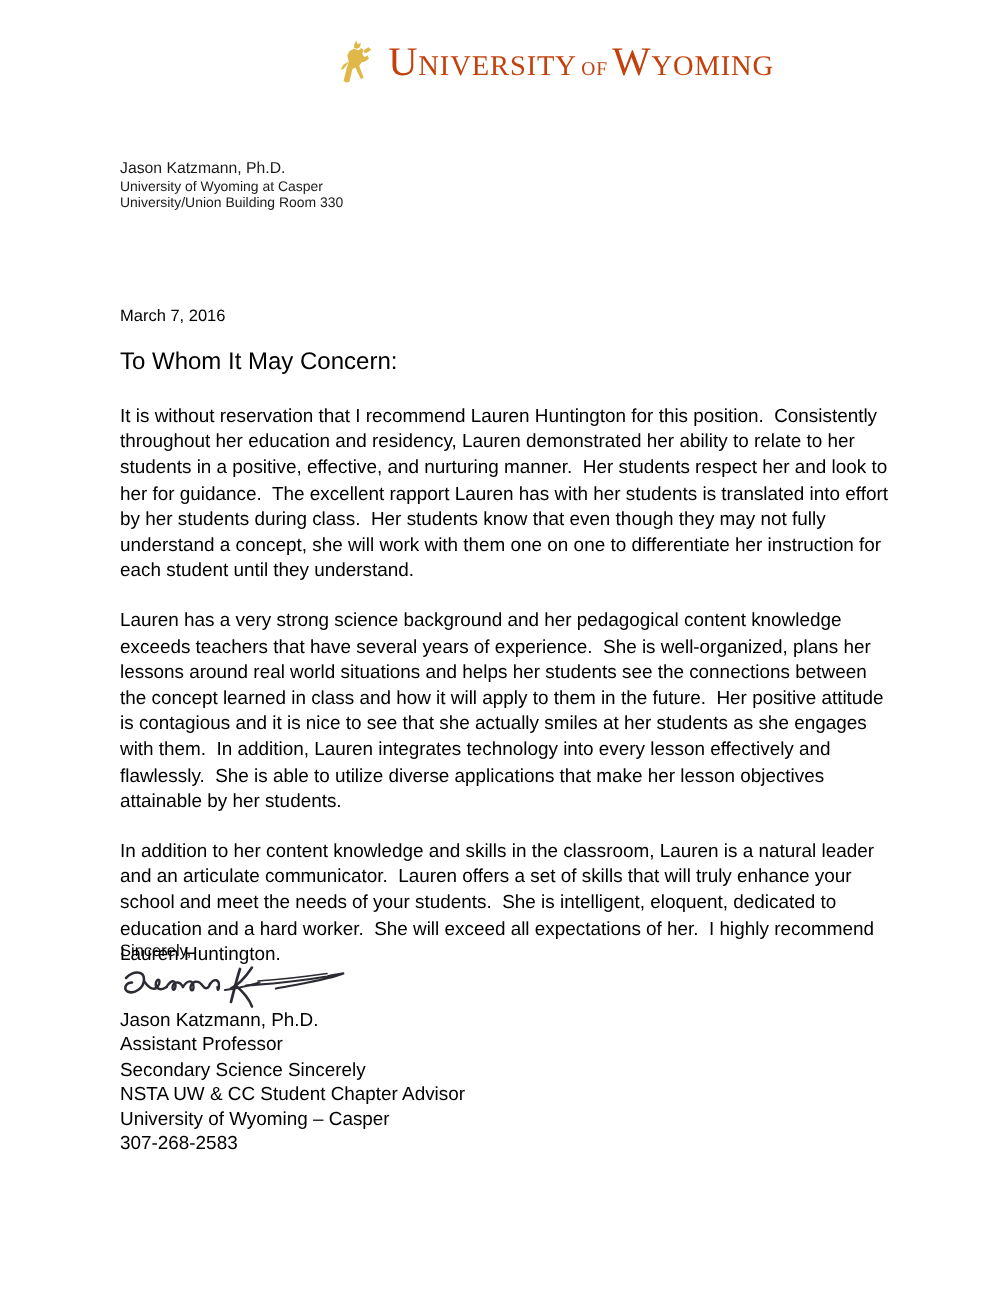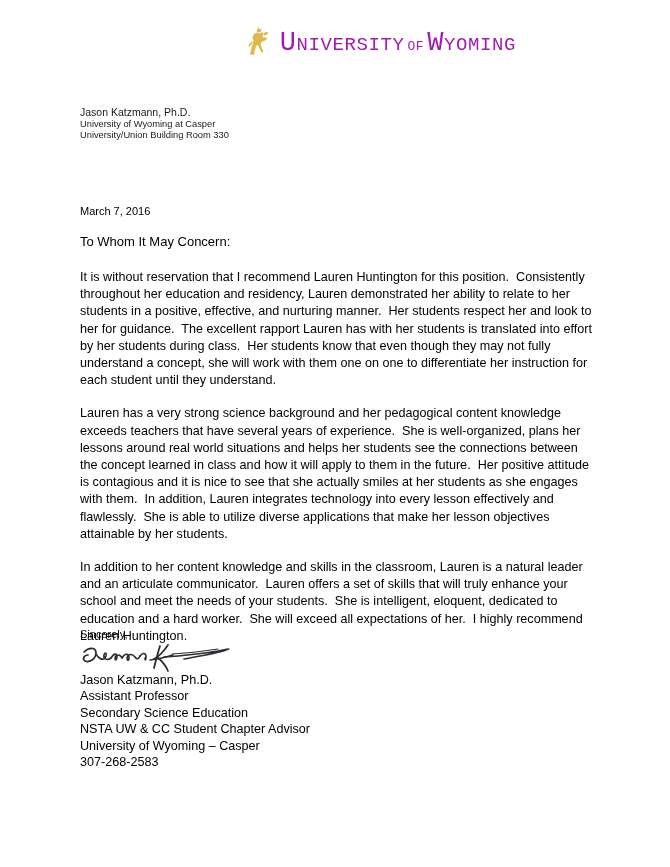--- a/index.html
+++ b/index.html
@@ -42,24 +42,24 @@
   }
   .horse-icon {
     display: inline-block;
     vertical-align: -6px;
     width: 22px;
     height: 30px;
     margin-right: 6px;
   }
   .wordmark {
     display: inline-block;
-    font-family: Liberation Mono, monospace;
+    font-family: Liberation Serif, serif;
     font-size: 27px;
     line-height: 30px;
-    color: #a21caf;
+    color: #c2410c;
     letter-spacing: 0.6px;
     font-variant: small-caps;
   }
   .wordmark .big {
     font-size: 27px;
   }
   .wordmark .of {
     font-size: 19px;
     letter-spacing: 0.5px;
     padding: 0 3px;
@@ -101,21 +101,21 @@
     position: absolute;
     left: 80px;
     top: 203px;
     font-size: 11px;
     line-height: 16px;
   }
   .salutation {
     position: absolute;
     left: 80px;
     top: 234px;
-    font-size: 13px;
+    font-size: 16px;
     line-height: 16px;
   }
   .body {
     position: absolute;
     left: 80px;
     top: 261px;
     width: 512px;
   }
   .body p {
     margin: 8px 0 16px 0;
@@ -204,19 +204,19 @@
         <path d="M70 20 C78 19, 86 17, 93 15" stroke-width="1.4"></path>
         <path d="M84 17 C100 16, 120 14, 138 11 C148 9, 152 8, 146 10 C138 13, 120 16, 104 19" stroke-width="1.5"></path>
         <path d="M92 14 C108 13, 124 11, 138 9" stroke-width="1.1"></path>
       </g>
     </svg>
   </div>
 
   <div class="signature-block">
     <div>Jason Katzmann, Ph.D.</div>
     <div>Assistant Professor</div>
-    <div>Secondary Science Education</div>
+    <div>Secondary Science Sincerely</div>
     <div>NSTA UW &amp; CC Student Chapter Advisor</div>
     <div>University of Wyoming – Casper</div>
     <div>307-268-2583</div>
   </div>
 
 </div>
 
 </body></html>

